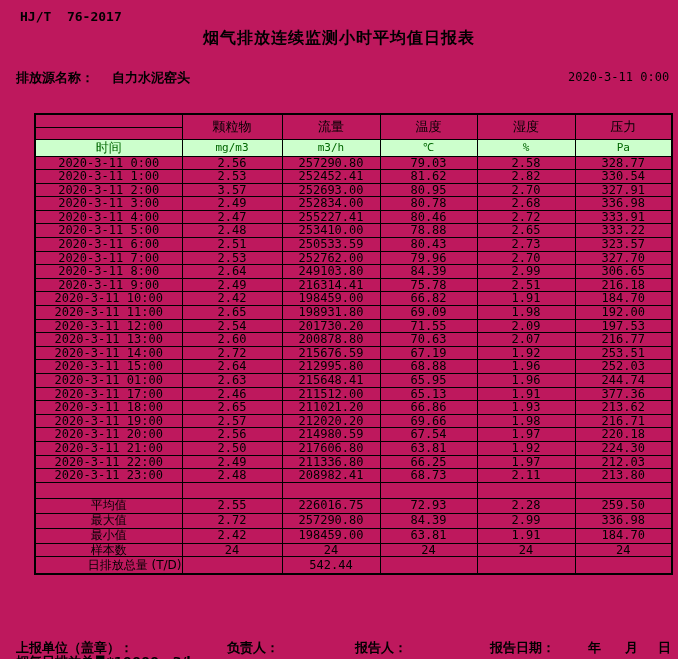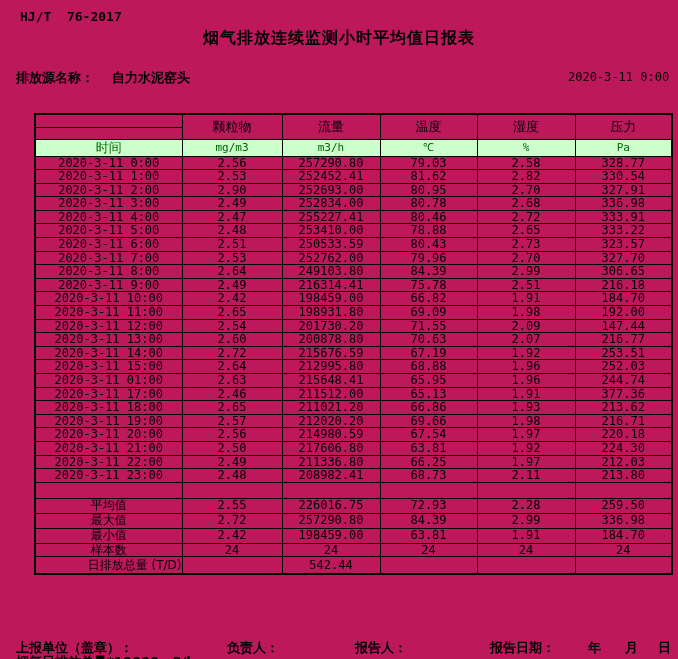--- a/index.html
+++ b/index.html
@@ -144,21 +144,21 @@
         <tr class="data-row">
           <td class="c-time">2020-3-11 1:00</td>
           <td class="c-val">2.53</td>
           <td class="c-val">252452.41</td>
           <td class="c-val">81.62</td>
           <td class="c-val">2.82</td>
           <td class="c-val">330.54</td>
         </tr>
         <tr class="data-row">
           <td class="c-time">2020-3-11 2:00</td>
-          <td class="c-val">2.90</td>
+          <td class="c-val">3.57</td>
           <td class="c-val">252693.00</td>
           <td class="c-val">80.95</td>
           <td class="c-val">2.70</td>
           <td class="c-val">327.91</td>
         </tr>
         <tr class="data-row">
           <td class="c-time">2020-3-11 3:00</td>
           <td class="c-val">2.49</td>
           <td class="c-val">252834.00</td>
           <td class="c-val">80.78</td>
@@ -228,21 +228,21 @@
           <td class="c-val">69.09</td>
           <td class="c-val">1.98</td>
           <td class="c-val">192.00</td>
         </tr>
         <tr class="data-row">
           <td class="c-time">2020-3-11 12:00</td>
           <td class="c-val">2.54</td>
           <td class="c-val">201730.20</td>
           <td class="c-val">71.55</td>
           <td class="c-val">2.09</td>
-          <td class="c-val">147.44</td>
+          <td class="c-val">197.53</td>
         </tr>
         <tr class="data-row">
           <td class="c-time">2020-3-11 13:00</td>
           <td class="c-val">2.60</td>
           <td class="c-val">200878.80</td>
           <td class="c-val">70.63</td>
           <td class="c-val">2.07</td>
           <td class="c-val">216.77</td>
         </tr>
         <tr class="data-row">

